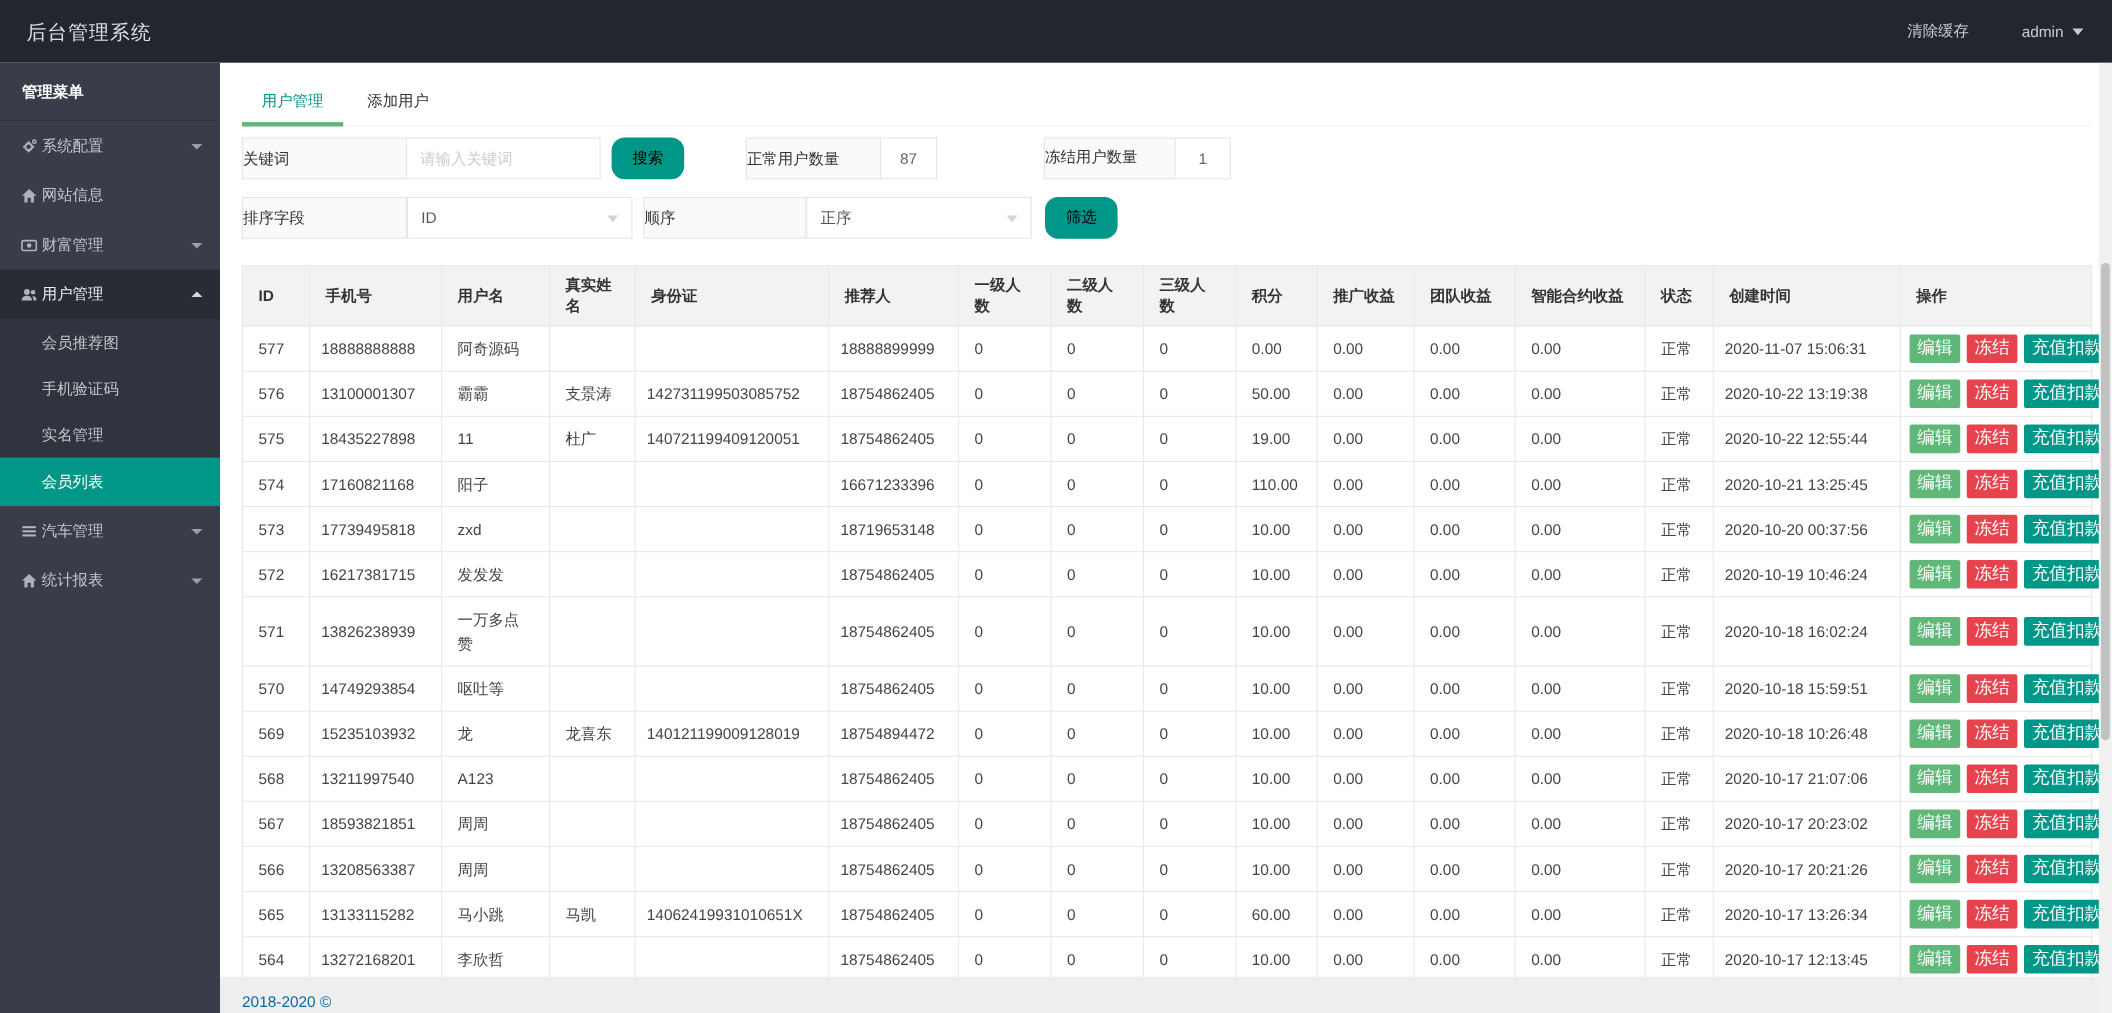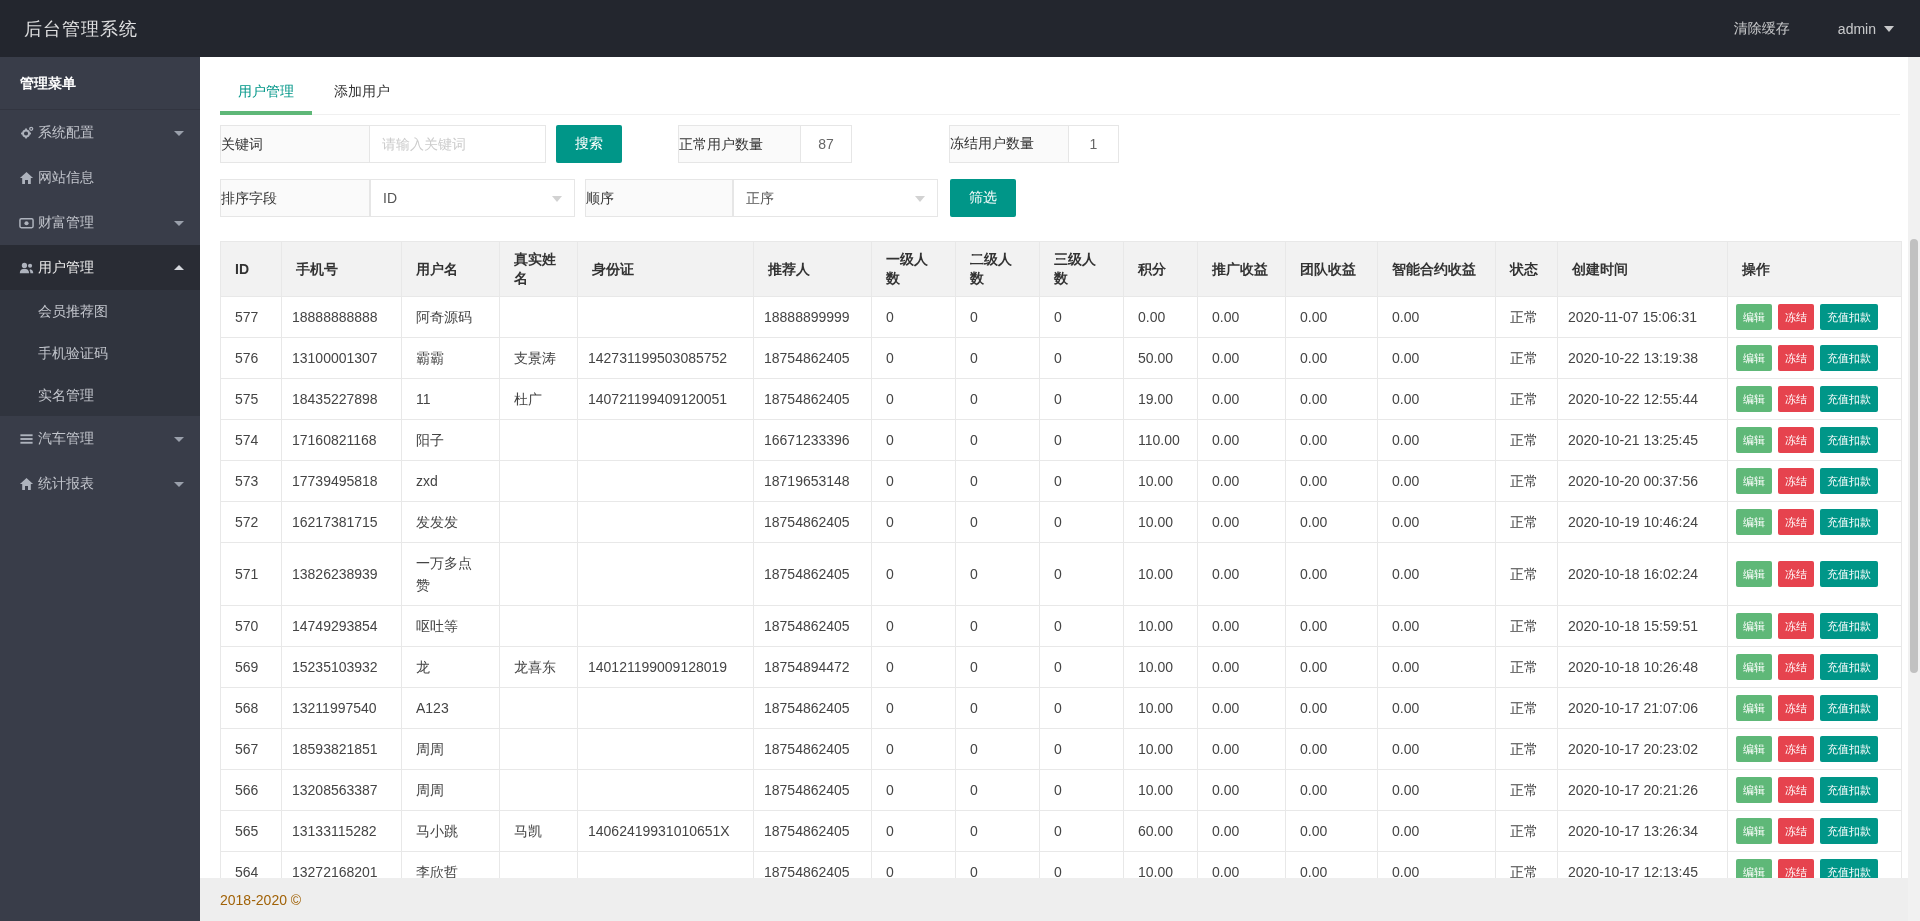--- a/index.html
+++ b/index.html
@@ -34,45 +34,45 @@
   .tab { display:inline-block; padding:0 18px; line-height:40px; color:#333; cursor:pointer; border-bottom:4px solid transparent; position:relative; top:1px; }
   .tab.active { color:#009688; border-bottom-color:#5FB878; }
 
   .filter-row { margin:10px 20px 0; display:flex; align-items:center; height:38px; }
   .filter-row.second { margin-top:16px; }
   .box-label { height:38px; line-height:36px; text-align:left; background:#fafafa; border:1px solid #e6e6e6; color:#333; }
   .box-value { height:38px; line-height:36px; text-align:center; background:#fff; border:1px solid #e6e6e6; border-left:none; color:#666; }
   .kw-label { width:150px; }
   .kw-input { width:176px; height:38px; border:1px solid #e6e6e6; border-left:none; padding:0 12px; color:#666; font-size:14px; outline:none; font-family:inherit; }
   .kw-input::placeholder { color:#ccc; }
-  .btn-teal { height:38px; border:none; background:#009688; color:#ffffff; font-size:14px; padding:0 19px; border-radius:2px; cursor:pointer; font-family:inherit; }
+  .btn-teal { height:38px; border:none; background:#009688; color:#000000; font-size:14px; padding:0 19px; border-radius:12px; cursor:pointer; font-family:inherit; }
   .btn-search { margin-left:10px; }
   .gap-a { margin-left:56px; } .gap-b { margin-left:97px; }
   .normal-label { width:123px; } .normal-value { width:51px; }
   .frozen-label { width:120px;font-family:Liberation Mono, monospace; } .frozen-value { width:50px; }
   .sort-label { width:150px; } .order-label { width:148px; margin-left:10px; }
   .select-box { position:relative; width:205px; height:38px; line-height:36px; border:1px solid #e6e6e6; background:#fff; padding:0 12px; color:#555; cursor:pointer; }
   .sel-caret { position:absolute; right:12px; top:16px; width:0; height:0; border-left:5px solid transparent; border-right:5px solid transparent; border-top:6px solid #d2d2d2; }
   .btn-filter { margin-left:12px; }
 
   
   .table-wrap { margin:24px 20px 0; }
   table { border-collapse:collapse; table-layout:fixed; width:1681px; }
   th,td { border:1px solid #e8e8e8; font-size:14px; font-weight:normal; text-align:left; vertical-align:middle; word-wrap:break-word; }
   th { background:#f2f2f2; color:#333; font-weight:bold; padding:8px 14px; line-height:19px; height:54px; }
   td { background:#fff; color:#444; padding:9px 14px; line-height:22px; }
   td.num { white-space:nowrap; padding:9px 10px; }
   td.ops { padding:6px 8px; white-space:nowrap; }
-  .mini-btn { display:inline-block; height:26px; line-height:26px; padding:0 7px; border-radius:2px; color:#fff; font-size:11px; border:none; cursor:pointer; margin-right:6px; font-family:inherit; }
+  .mini-btn { display:inline-block; height:26px; line-height:26px; padding:0 7px; border-radius:2px; color:#fff; font-size:16px; border:none; cursor:pointer; margin-right:6px; font-family:inherit; }
   .btn-edit { background:#5FB878; }
   .btn-freeze { background:#e6434e; }
   .btn-recharge { background:#009688; margin-right:0; }
 
   
-  .footer { position:absolute; left:0; right:0; bottom:0; height:43px; background:#eeeeee; line-height:45px; padding-left:20px; color:#a16207; z-index:5; }
+  .footer { position:absolute; left:0; right:0; bottom:0; height:33px; background:#eeeeee; line-height:45px; padding-left:20px; color:#0369a1; z-index:5; }
   .scrollbar { position:absolute; right:0; top:0; bottom:0; width:12px; background:#f1f1f1; z-index:30; }
   .scroll-thumb { position:absolute; left:2px; top:182px; width:8px; height:434px; background:#c1c1c1; border-radius:4px; }
 </style>
 </head>
 <body>
 
 <div class="app-header">
   <div class="app-title">后台管理系统</div>
   <div class="header-right">
     <span class="header-link">清除缓存</span>
@@ -126,20 +126,21 @@
           <path d="M12.2 13.5 h3 c0-2.6-1.2-4-3.2-4.3 l-0.8 0.8 c0.7 0.9 1 2.1 1 3.5 Z"></path>
         </g>
     </svg>
     <span>用户管理</span>
     <i class="nav-caret up"></i>
   </div>
   <div class="nav-children">
     <div class="nav-child">会员推荐图</div>
     <div class="nav-child">手机验证码</div>
     <div class="nav-child">实名管理</div>
+    <div class="nav-child active">会员列表</div>
   </div>
 
   <div class="nav-item">
     <svg class="nav-icon" viewBox="0 0 16 16">
       <g stroke="none">
           <rect x="1.5" y="3" width="13" height="2"></rect>
           <rect x="1.5" y="7" width="13" height="2"></rect>
           <rect x="1.5" y="11" width="13" height="2"></rect>
         </g>
     </svg>

